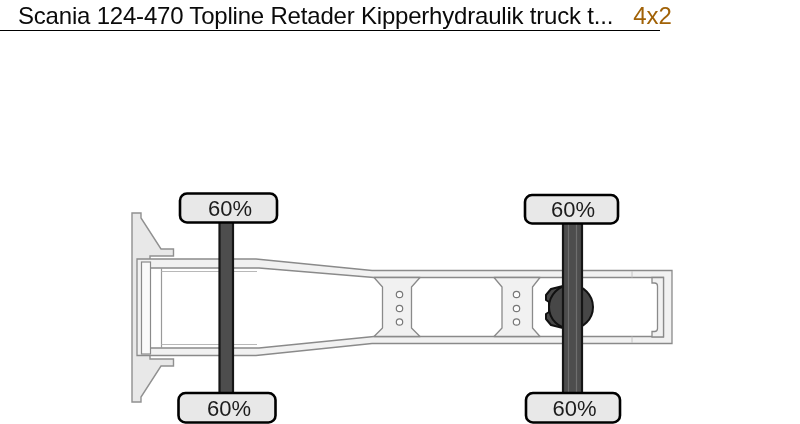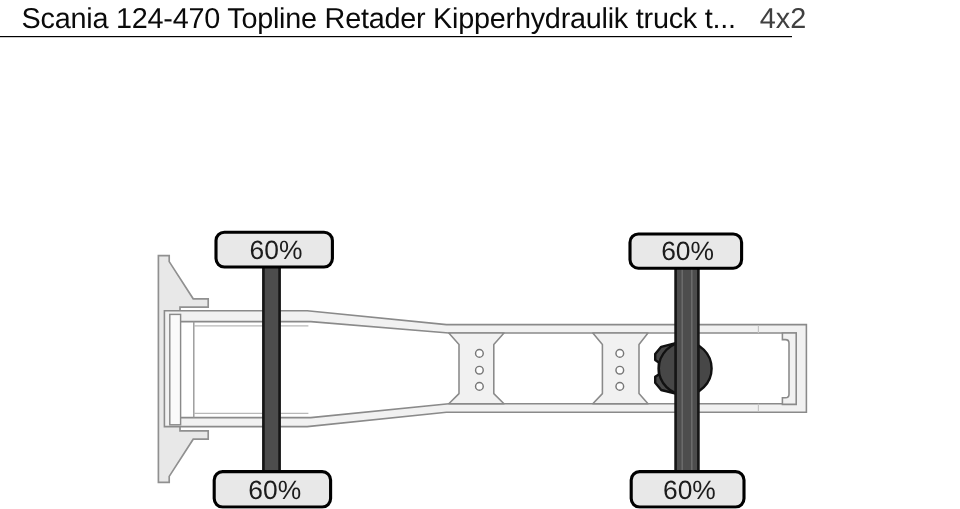--- a/index.html
+++ b/index.html
@@ -3,21 +3,21 @@
 <meta charset="utf-8">
 <style>
   html,body{margin:0;padding:0;background:#fff;}
   body{width:800px;height:424px;position:relative;overflow:hidden;
        font-family:"Liberation Sans","DejaVu Sans",sans-serif;}
   .header{position:absolute;top:0;left:0;width:660px;height:31px;
           background:#fff;border-bottom:1.6px solid #000;
           display:flex;justify-content:space-between;align-items:flex-start;
           box-sizing:border-box;padding:2px 14px 0 18px;z-index:5;}
   .title{font-size:24px;color:#0a0a0a;letter-spacing:-0.2px;white-space:nowrap;}
-  .axle-config{font-size:24px;color:#404040;margin-left:20px;}
+  .axle-config{font-size:24px;color:#a16207;margin-left:20px;}
   svg{position:absolute;top:0;left:0;}
   .tire-label{font-size:22px;fill:#1c1c1c;font-family:"Liberation Sans","DejaVu Sans",sans-serif;}
 </style>
 </head>
 <body>
 
 <div class="header">
   <span class="title">Scania 124-470 Topline Retader Kipperhydraulik truck t...</span>
   <span class="axle-config">4x2</span>
 </div>

